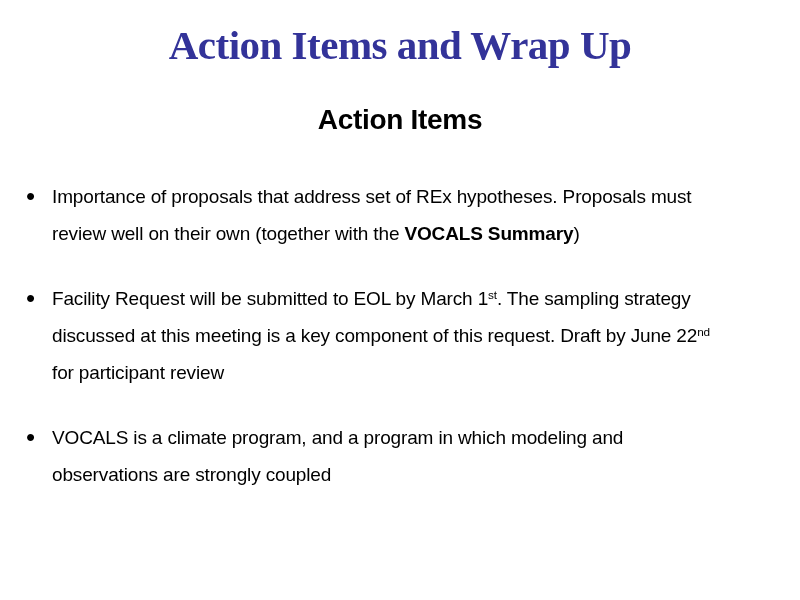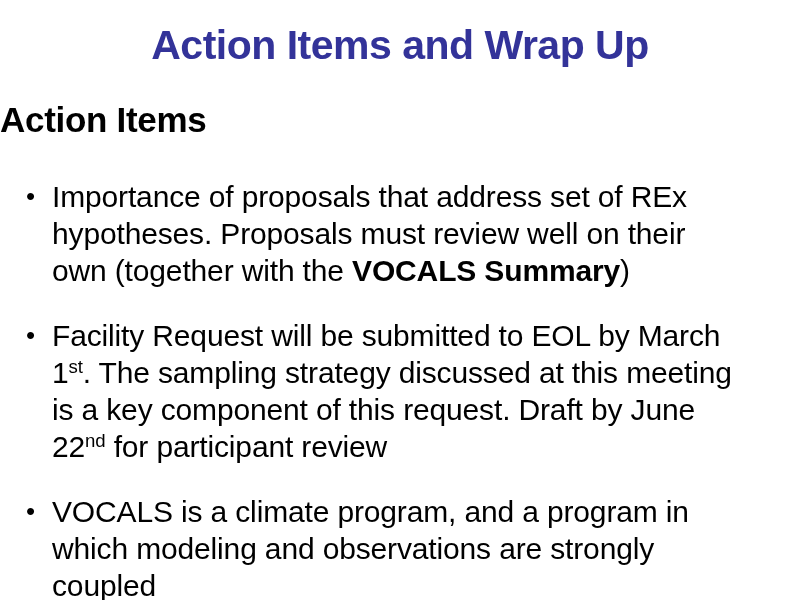--- a/index.html
+++ b/index.html
@@ -19,38 +19,39 @@
     -webkit-font-smoothing: antialiased;
   }
 
   
   .slide-title {
     position: absolute;
     top: 22px;
     left: 0;
     width: 800px;
     text-align: center;
-    font-family: Liberation Sans, sans-serif;
+    font-family: Liberation Serif, serif;
     font-weight: bold;
     font-size: 41px;
     line-height: 46px;
     letter-spacing: -0.5px;
     color: #333399;
     white-space: nowrap;
   }
 
   
   .slide-subtitle {
     position: absolute;
     top: 101px;
     left: 0;
     width: 800px;
+    text-align: center;
     font-family: "Liberation Sans", sans-serif;
     font-weight: bold;
-    font-size: 35px;
+    font-size: 28px;
     line-height: 38px;
     letter-spacing: -0.3px;
     color: #000000;
     white-space: nowrap;
   }
 
   
   .body-block {
     position: absolute;
     top: 178px;
@@ -75,21 +76,21 @@
     line-height: 37px;
     color: #000000;
     text-align: left;
     padding-left: 4px;
     box-sizing: border-box;
   }
 
   .bullet-text {
     flex: 1 1 auto;
     font-family: "Liberation Sans", sans-serif;
-    font-size: 30px;
+    font-size: 19px;
     line-height: 37px;
     color: #000000;
     letter-spacing: -0.15px;
     text-align: left;
   }
 
   .bullet-text b {
     font-weight: bold;
   }
 

